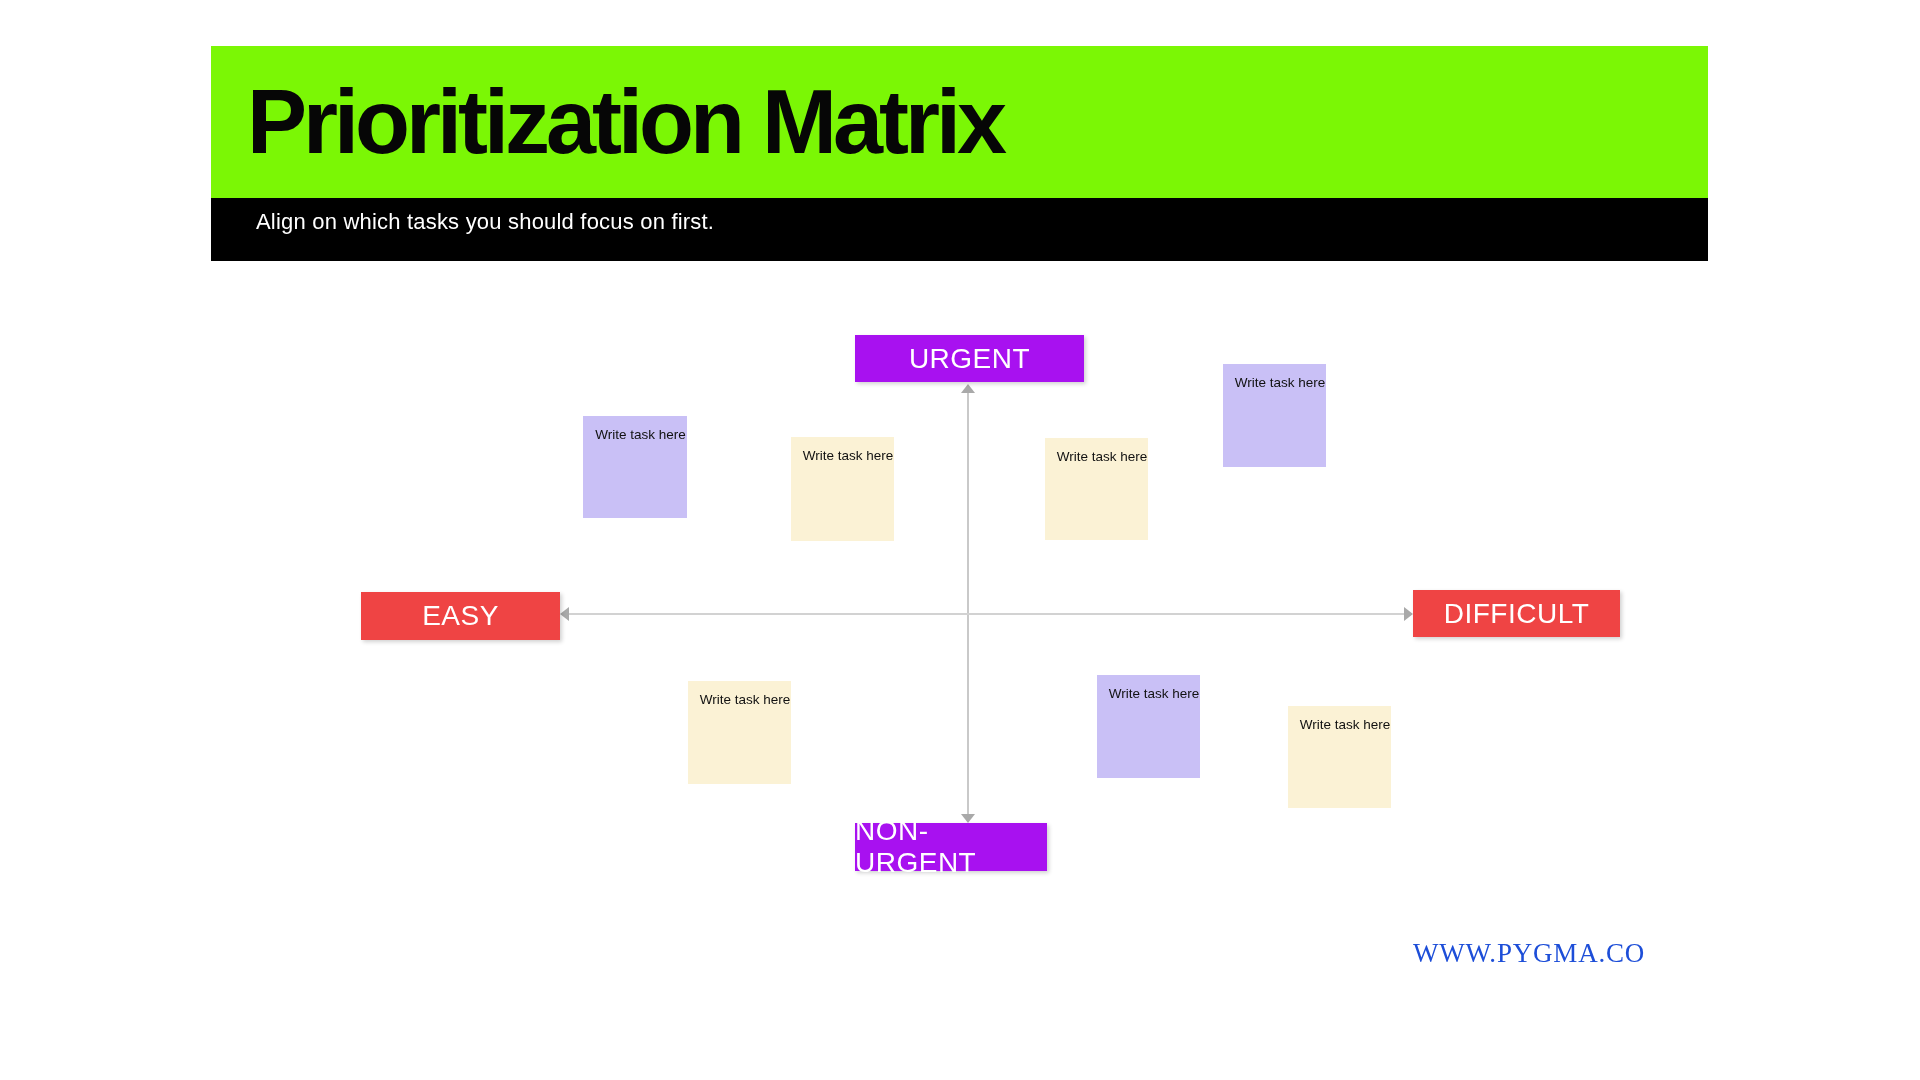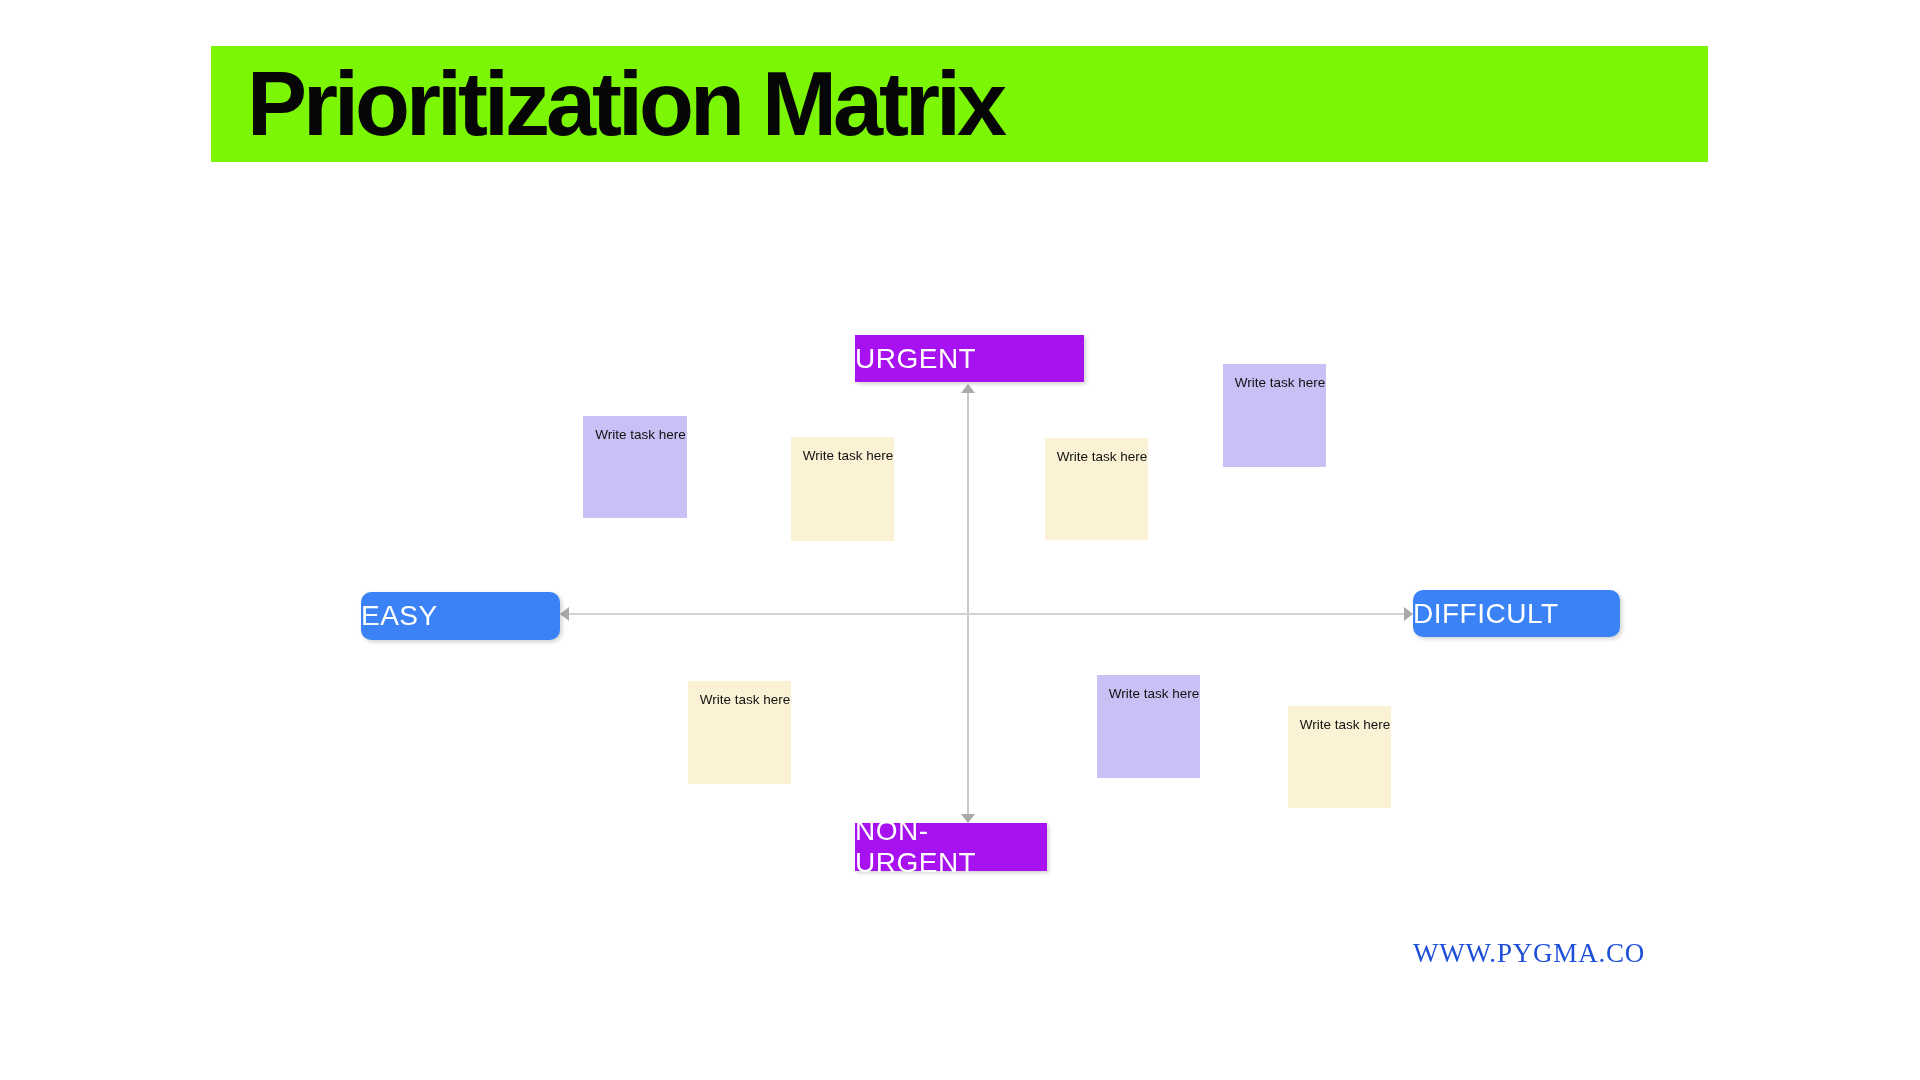--- a/index.html
+++ b/index.html
@@ -3,21 +3,21 @@
 <meta charset="utf-8">
 <style>
   * { margin: 0; padding: 0; box-sizing: border-box; }
   html, body { width: 1920px; height: 1080px; background: #ffffff; overflow: hidden; }
   body { font-family: "Liberation Sans", sans-serif; position: relative; }
 
   .canvas { position: absolute; left: 0; top: 0; width: 1920px; height: 1080px; background: #ffffff; }
 
   
   .banner {
-    position: absolute; left: 211px; top: 46px; width: 1497px; height: 116px;
+    position: absolute; left: 211px; top: 46px; width: 1497px; height: 152px;
     background: #7bf705; display: flex; align-items: center;
   }
   .banner h1 {
     padding-left: 36px; font-size: 90px; font-weight: 800; color: #060606;
     letter-spacing: -4px; white-space: nowrap;
   }
   .subbar {
     position: absolute; left: 211px; top: 198px; width: 1497px; height: 63px;
     background: #000000;
   }
@@ -31,26 +31,26 @@
   .v-line { left: 967px; top: 393px; width: 2px; height: 423px; }
   .h-line { left: 569px; top: 613px; width: 836px; height: 2px; background: #d2d2d2; }
   .arrow { position: absolute; width: 0; height: 0; }
   .arrow-up    { left: 961px; top: 384px; border-left: 7px solid transparent; border-right: 7px solid transparent; border-bottom: 9px solid #a9a9a9; }
   .arrow-down  { left: 961px; top: 814px; border-left: 7px solid transparent; border-right: 7px solid transparent; border-top: 9px solid #a9a9a9; }
   .arrow-left  { left: 560px; top: 607px; border-top: 7px solid transparent; border-bottom: 7px solid transparent; border-right: 9px solid #a9a9a9; }
   .arrow-right { left: 1404px; top: 607px; border-top: 7px solid transparent; border-bottom: 7px solid transparent; border-left: 9px solid #a9a9a9; }
 
   
   .axis-label {
-    position: absolute; display: flex; align-items: center; 
+    position: absolute; display: flex; align-items: center; justify-content: center;
     color: #ffffff; font-size: 28px; font-weight: 500; letter-spacing: 0.5px;
     box-shadow: 2px 2px 4px rgba(0,0,0,0.18);
   }
   .label-purple { background: #a811f0; }
-  .label-black  { background: #3b82f6; border-radius: 10px; }
+  .label-black  { background: #ef4444; }
   .label-urgent     { left: 855px; top: 335px; width: 229px; height: 47px; }
   .label-non-urgent { left: 855px; top: 823px; width: 192px; height: 48px; }
   .label-easy       { left: 361px; top: 592px; width: 199px; height: 48px; }
   .label-difficult  { left: 1413px; top: 590px; width: 207px; height: 47px; }
 
   
   .note {
     position: absolute; display: flex; justify-content: center;
     padding-top: 11px; font-size: 13.5px; color: #111111; padding-left: 11px;
   }
@@ -62,20 +62,23 @@
     color: #1d4ed8; letter-spacing: 0.8px; white-space: nowrap; font-family: Liberation Serif, serif;
   }
 </style>
 </head>
 <body>
 
 <div class="canvas">
 
   <div class="banner">
     <h1>Prioritization Matrix</h1>
+  </div>
+  <div class="subbar">
+    <p>Align on which tasks you should focus on first.</p>
   </div>
 
   <div class="axis-line v-line"></div>
   <div class="axis-line h-line"></div>
   <div class="arrow arrow-up"></div>
   <div class="arrow arrow-down"></div>
   <div class="arrow arrow-left"></div>
   <div class="arrow arrow-right"></div>
 
   <div class="axis-label label-purple label-urgent">

